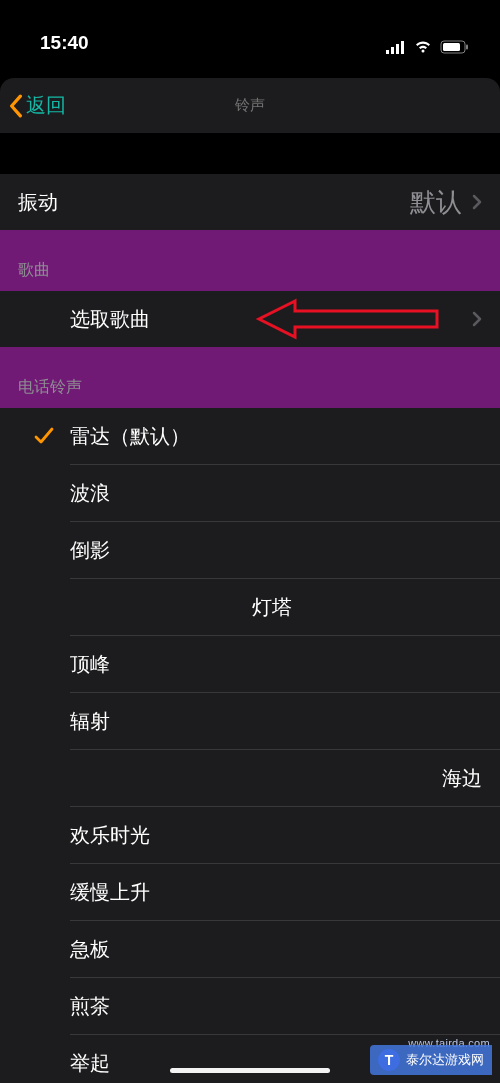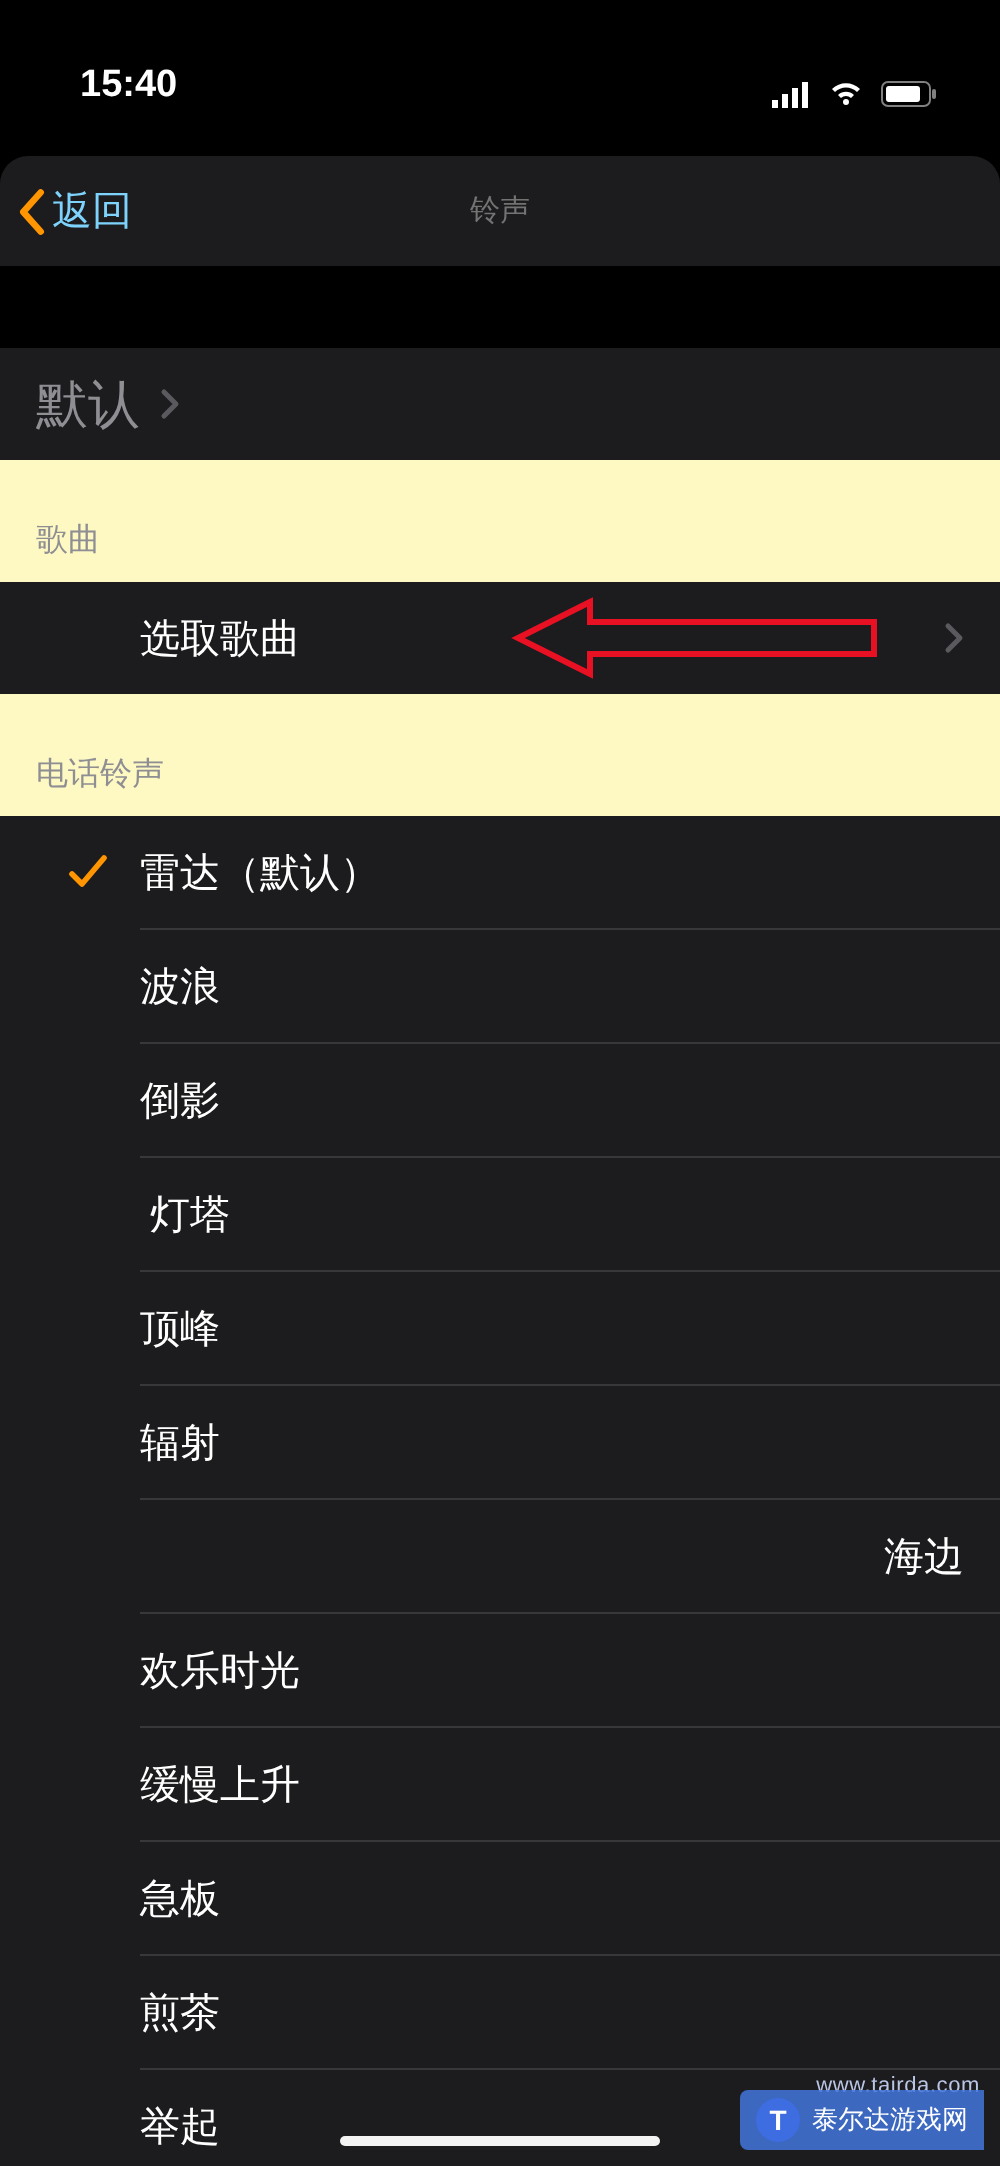--- a/index.html
+++ b/index.html
@@ -43,21 +43,21 @@
     .nav-bar {
       height: 56px;
       display: flex;
       align-items: center;
       position: relative;
       border-bottom: 1px solid #000;
     }
     .back-btn {
       display: flex;
       align-items: center;
-      color: #7dd3fc;
+      color: #14b8a6;
       font-size: 20px;
       padding-left: 8px;
       gap: 2px;
     }
     .nav-title {
       position: absolute;
       left: 50%;
       transform: translateX(-50%);
       font-size: 15px;
       font-weight: 400;
@@ -88,21 +88,21 @@
       margin-right: 10px;
       font-size: 26px;
     }
     .chevron {
       color: #5a5a5e;
     }
     .section-header {
       padding: 30px 18px 10px 18px;
       font-size: 16px;
       color: #8e8e93;
-      background: #fef9c3;
+      background: #701a75;
     }
     .separator {
       height: 1px;
       background: #38383a;
       margin-left: 70px;
     }
     .check-col {
       width: 52px;
       display: flex;
       justify-content: center;
@@ -195,20 +195,21 @@
           <path d="M10 2 L2 11 L10 20" stroke="#ff9500" stroke-width="3" fill="none" stroke-linecap="round" stroke-linejoin="round"></path>
         </svg>
       <span>返回</span>
     </div>
     <div class="nav-title">铃声</div>
   </div>
 
   <div class="spacer"></div>
 
   <div class="row">
+    <span class="row-label">振动</span>
     <span class="row-value">默认</span>
     <svg class="chevron" width="10" height="16" viewBox="0 0 10 16">
         <path d="M2 2 L8 8 L2 14" stroke="#5a5a5e" stroke-width="2.5" fill="none" stroke-linecap="round" stroke-linejoin="round"></path>
       </svg>
   </div>
 
   <div class="section-header">歌曲</div>
 
   <div class="row row-indent" style="position:relative;">
     <span class="row-label">选取歌曲</span>
@@ -235,21 +236,21 @@
       <div class="row" style="padding-left: 18px; text-align: center;">
         <div class="check-col"></div>
         <span class="ringtone-label">波浪</span>
       </div>
       <div class="separator"></div>
       <div class="row" style="padding-left: 18px;">
         <div class="check-col"></div>
         <span class="ringtone-label">倒影</span>
       </div>
       <div class="separator"></div>
-      <div class="row" style="padding-left: 23px;">
+      <div class="row" style="padding-left: 10px; justify-content: center;">
         <div class="check-col"></div>
         <span class="ringtone-label">灯塔</span>
       </div>
       <div class="separator"></div>
       <div class="row" style="padding-left: 18px;">
         <div class="check-col"></div>
         <span class="ringtone-label">顶峰</span>
       </div>
       <div class="separator"></div>
       <div class="row" style="padding-left: 18px;">

